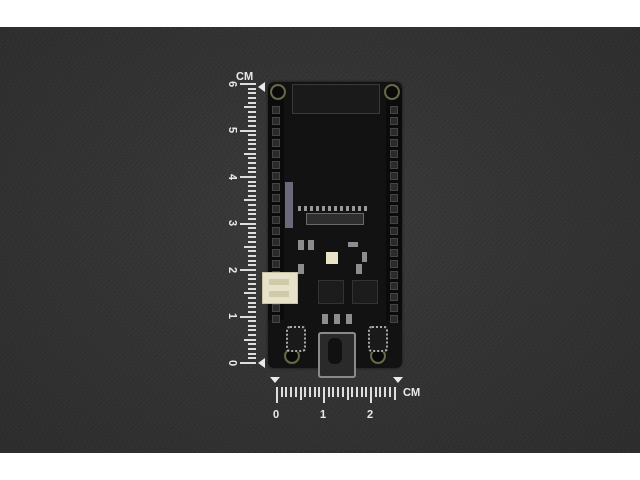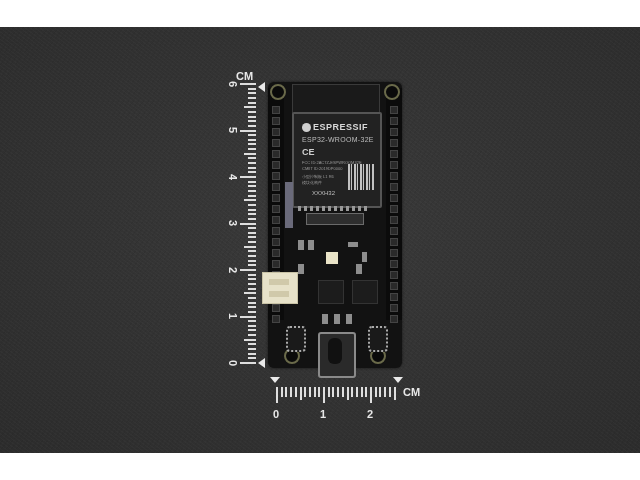--- a/index.html
+++ b/index.html
@@ -216,31 +216,20 @@
         <span class="pin" style="top: 216px;"></span>
         <span class="pin" style="top: 227px;"></span>
       </div>
     </div>
   <span class="mount" style="left:2px;top:2px"></span>
   <span class="mount" style="right:2px;top:2px"></span>
   <span class="mount" style="left:16px;bottom:4px"></span>
   <span class="mount" style="right:16px;bottom:4px"></span>
 
   <div class="antenna"></div>
-  <div class="module">
-    <span class="logo"><span class="logo-dot"></span><span>ESPRESSIF</span></span>
-    <span class="model">ESP32-WROOM-32E</span>
-    <span class="ce">CE</span>
-    <span class="fine" style="top:46px">FCC ID:2AC7Z-ESPWROOM32E</span>
-    <span class="fine" style="top:52px">CMIIT ID:2019DP0000</span>
-    <span class="fine" style="top:60px">小型控制板 L1 R6</span>
-    <span class="fine" style="top:66px">模块化构件</span>
-    <span class="qr"></span>
-    <span class="code">XXXH32</span>
-  </div>
   <div class="castel"></div>
   <div class="ffc"></div>
   <div class="silk"></div>
 
   <div class="chip" style="left:50px;top:198px;width:24px;height:22px"></div>
   <div class="chip" style="left:84px;top:198px;width:24px;height:22px"></div>
   <span class="led" style="left:58px;top:170px"></span>
   <span class="smd" style="left:30px;top:158px;width:6px;height:10px"></span>
   <span class="smd" style="left:40px;top:158px;width:6px;height:10px"></span>
   <span class="smd" style="left:80px;top:160px;width:10px;height:5px"></span>

